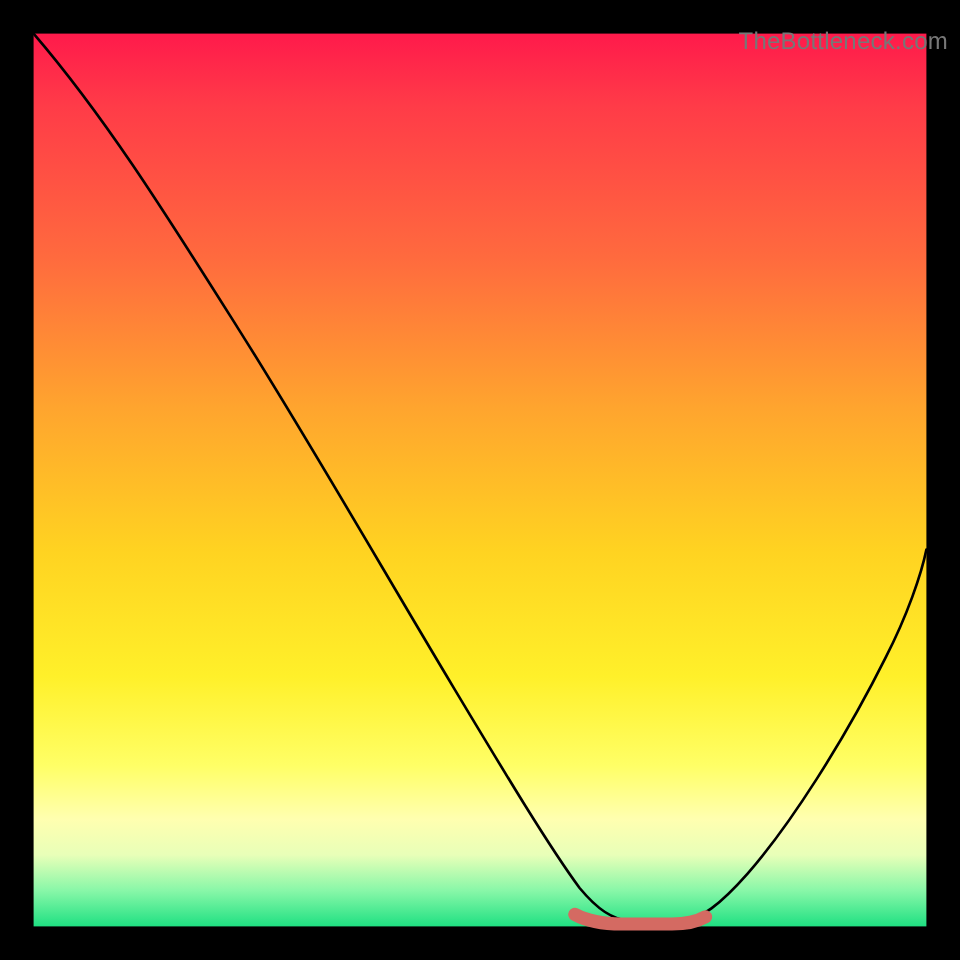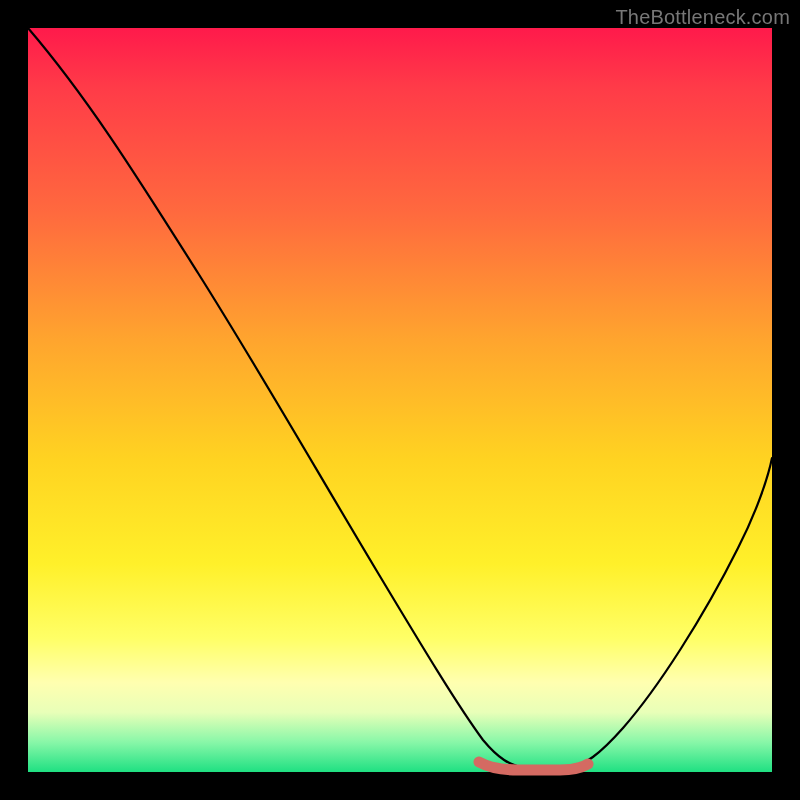--- a/index.html
+++ b/index.html
@@ -34,21 +34,21 @@
       #fff02a 72%,
       #ffff66 82%,
       #ffffb0 88%,
       #e8ffb8 92%,
       #88f7a8 96%,
       #1fe082 100%
     );
   }
   .watermark {
     position: absolute;
-    top: 6px;
+    top: 24px;
     right: 10px;
     color: #777;
     font-size: 20px;
     letter-spacing: 0.2px;
     user-select: none;
   }
   svg.curve {
     position: absolute;
     left: 0;
     top: 0;

